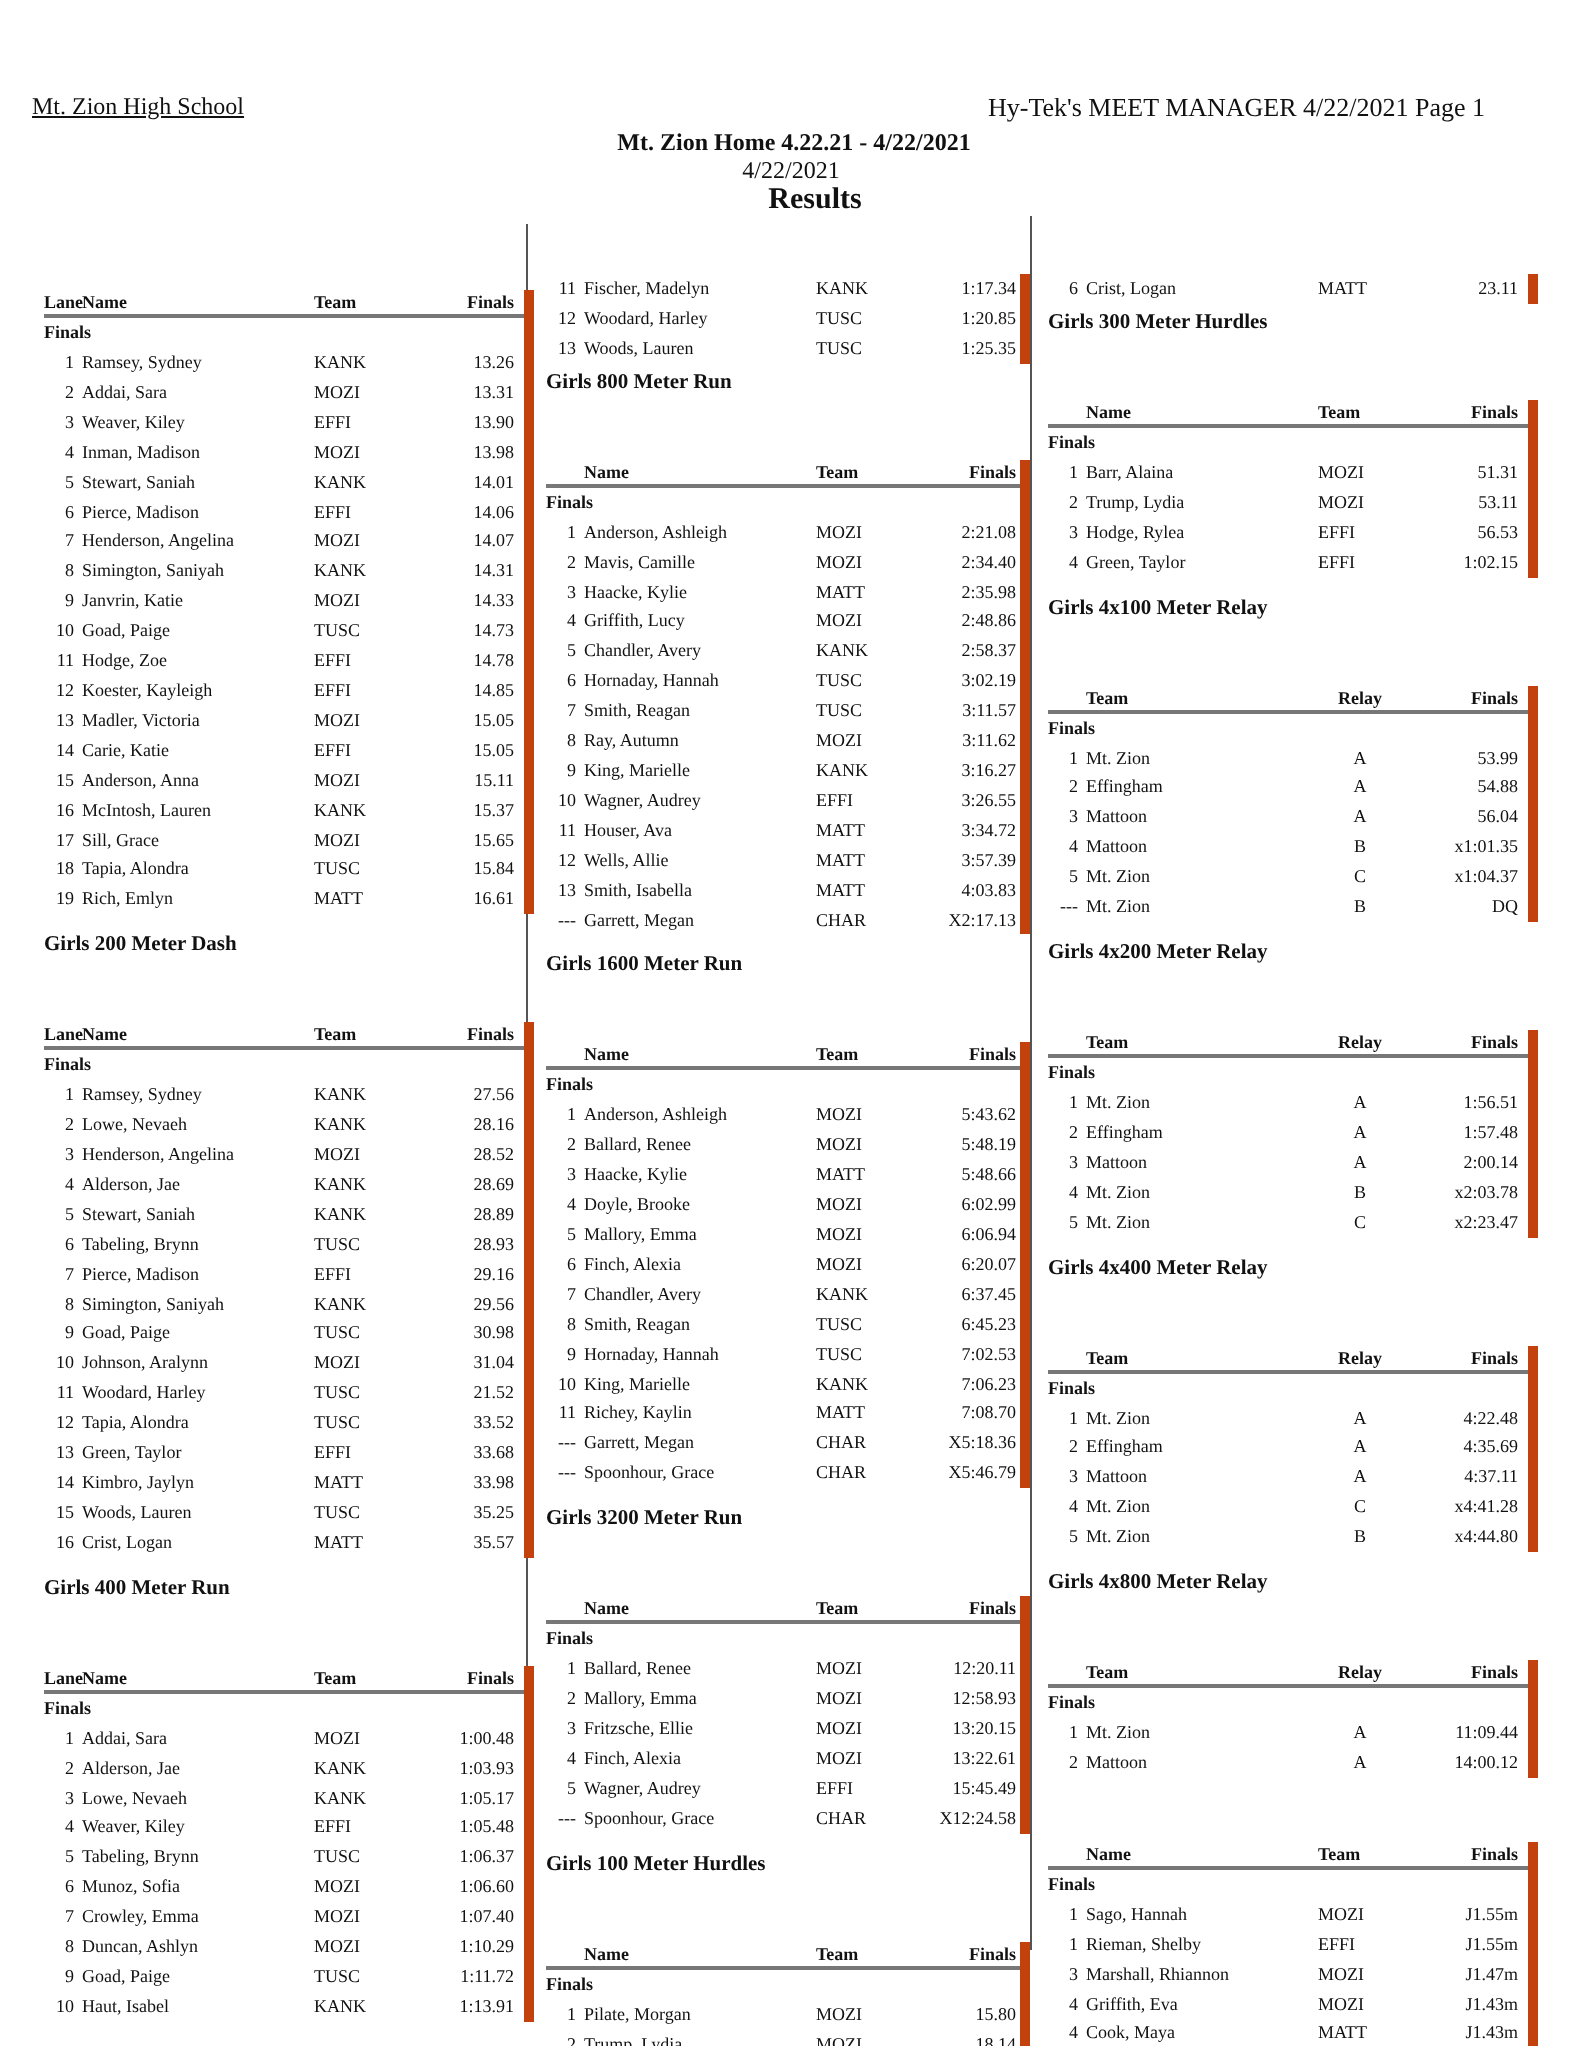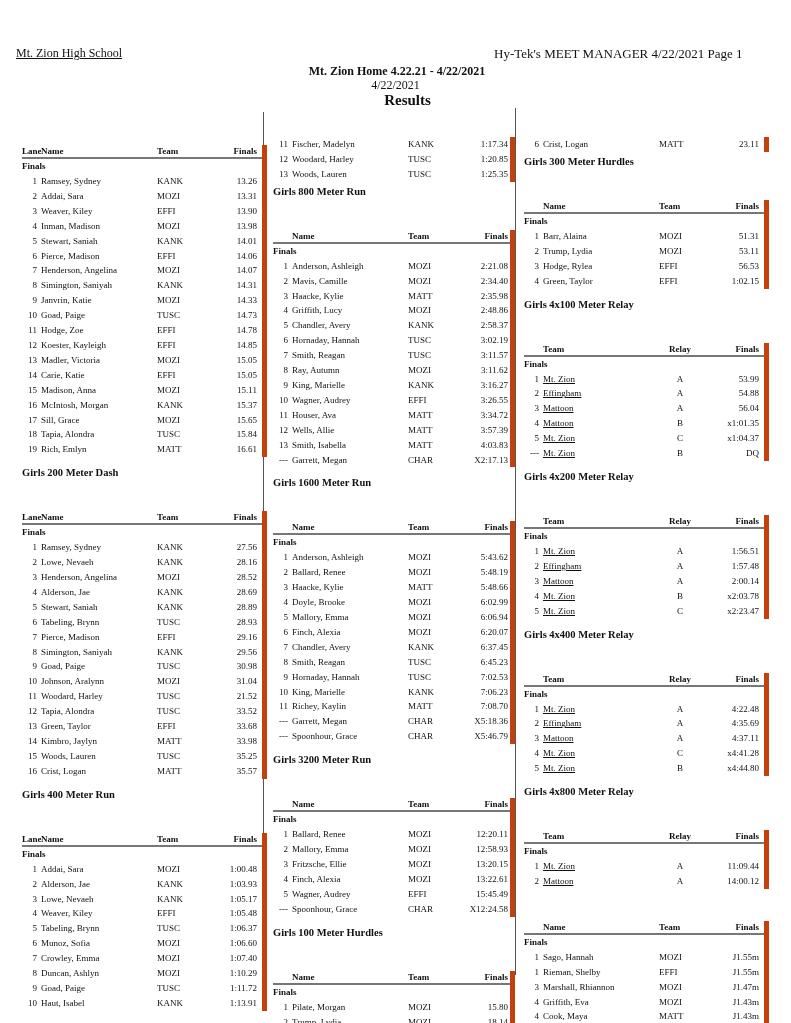--- a/index.html
+++ b/index.html
@@ -29,21 +29,21 @@
   .round { font-weight: bold; font-size: 9px; line-height: 15px; }
   .row { display: flex; font-size: 9px; line-height: 14.9px; }
   .c-place { width: 19px; text-align: right; padding-right: 4px; box-sizing: border-box; }
   .c-name { width: 116px; }
   .c-team { width: 60px; }
   .c-mark { width: 42px; text-align: right; padding-right: 2px; box-sizing: border-box; }
   .colhead .c-lane { width: 19px; }
   .colhead .c-name-h { width: 116px; }
   .colhead .c-team-h { width: 60px; }
   .colhead .c-mark-h { width: 42px; text-align: right; padding-right: 2px; box-sizing: border-box; }
-  .relay .c-name { width: 110px; text-decoration: underline; }
+  .relay .c-name { width: 110px; }
   .relay .c-team { width: 54px; text-align: center; padding-right: 0; }
   .relay .c-mark { width: 54px; }
   .relay .colhead .c-name-h { width: 110px; }
   .relay .colhead .c-team-h { width: 54px; text-align: center; }
   .relay .colhead .c-mark-h { width: 54px; }
   .cont .row:first-child { margin-top: 0; }
   .col-1 .event-body { width: 240px; }
   .col-2 .event-body { width: 237px; }
   .col-3 .event-body { width: 240px; }
   .tail-2 { height: 118px; }
@@ -150,27 +150,27 @@
           <span class="c-mark">15.05</span>
         </div>
         <div class="row">
           <span class="c-place">14</span>
           <span class="c-name">Carie, Katie</span>
           <span class="c-team">EFFI</span>
           <span class="c-mark">15.05</span>
         </div>
         <div class="row">
           <span class="c-place">15</span>
-          <span class="c-name">Madison, Anna</span>
+          <span class="c-name">Anderson, Anna</span>
           <span class="c-team">MOZI</span>
           <span class="c-mark">15.11</span>
         </div>
         <div class="row">
           <span class="c-place">16</span>
-          <span class="c-name">McIntosh, Morgan</span>
+          <span class="c-name">McIntosh, Lauren</span>
           <span class="c-team">KANK</span>
           <span class="c-mark">15.37</span>
         </div>
         <div class="row">
           <span class="c-place">17</span>
           <span class="c-name">Sill, Grace</span>
           <span class="c-team">MOZI</span>
           <span class="c-mark">15.65</span>
         </div>
         <div class="row">

